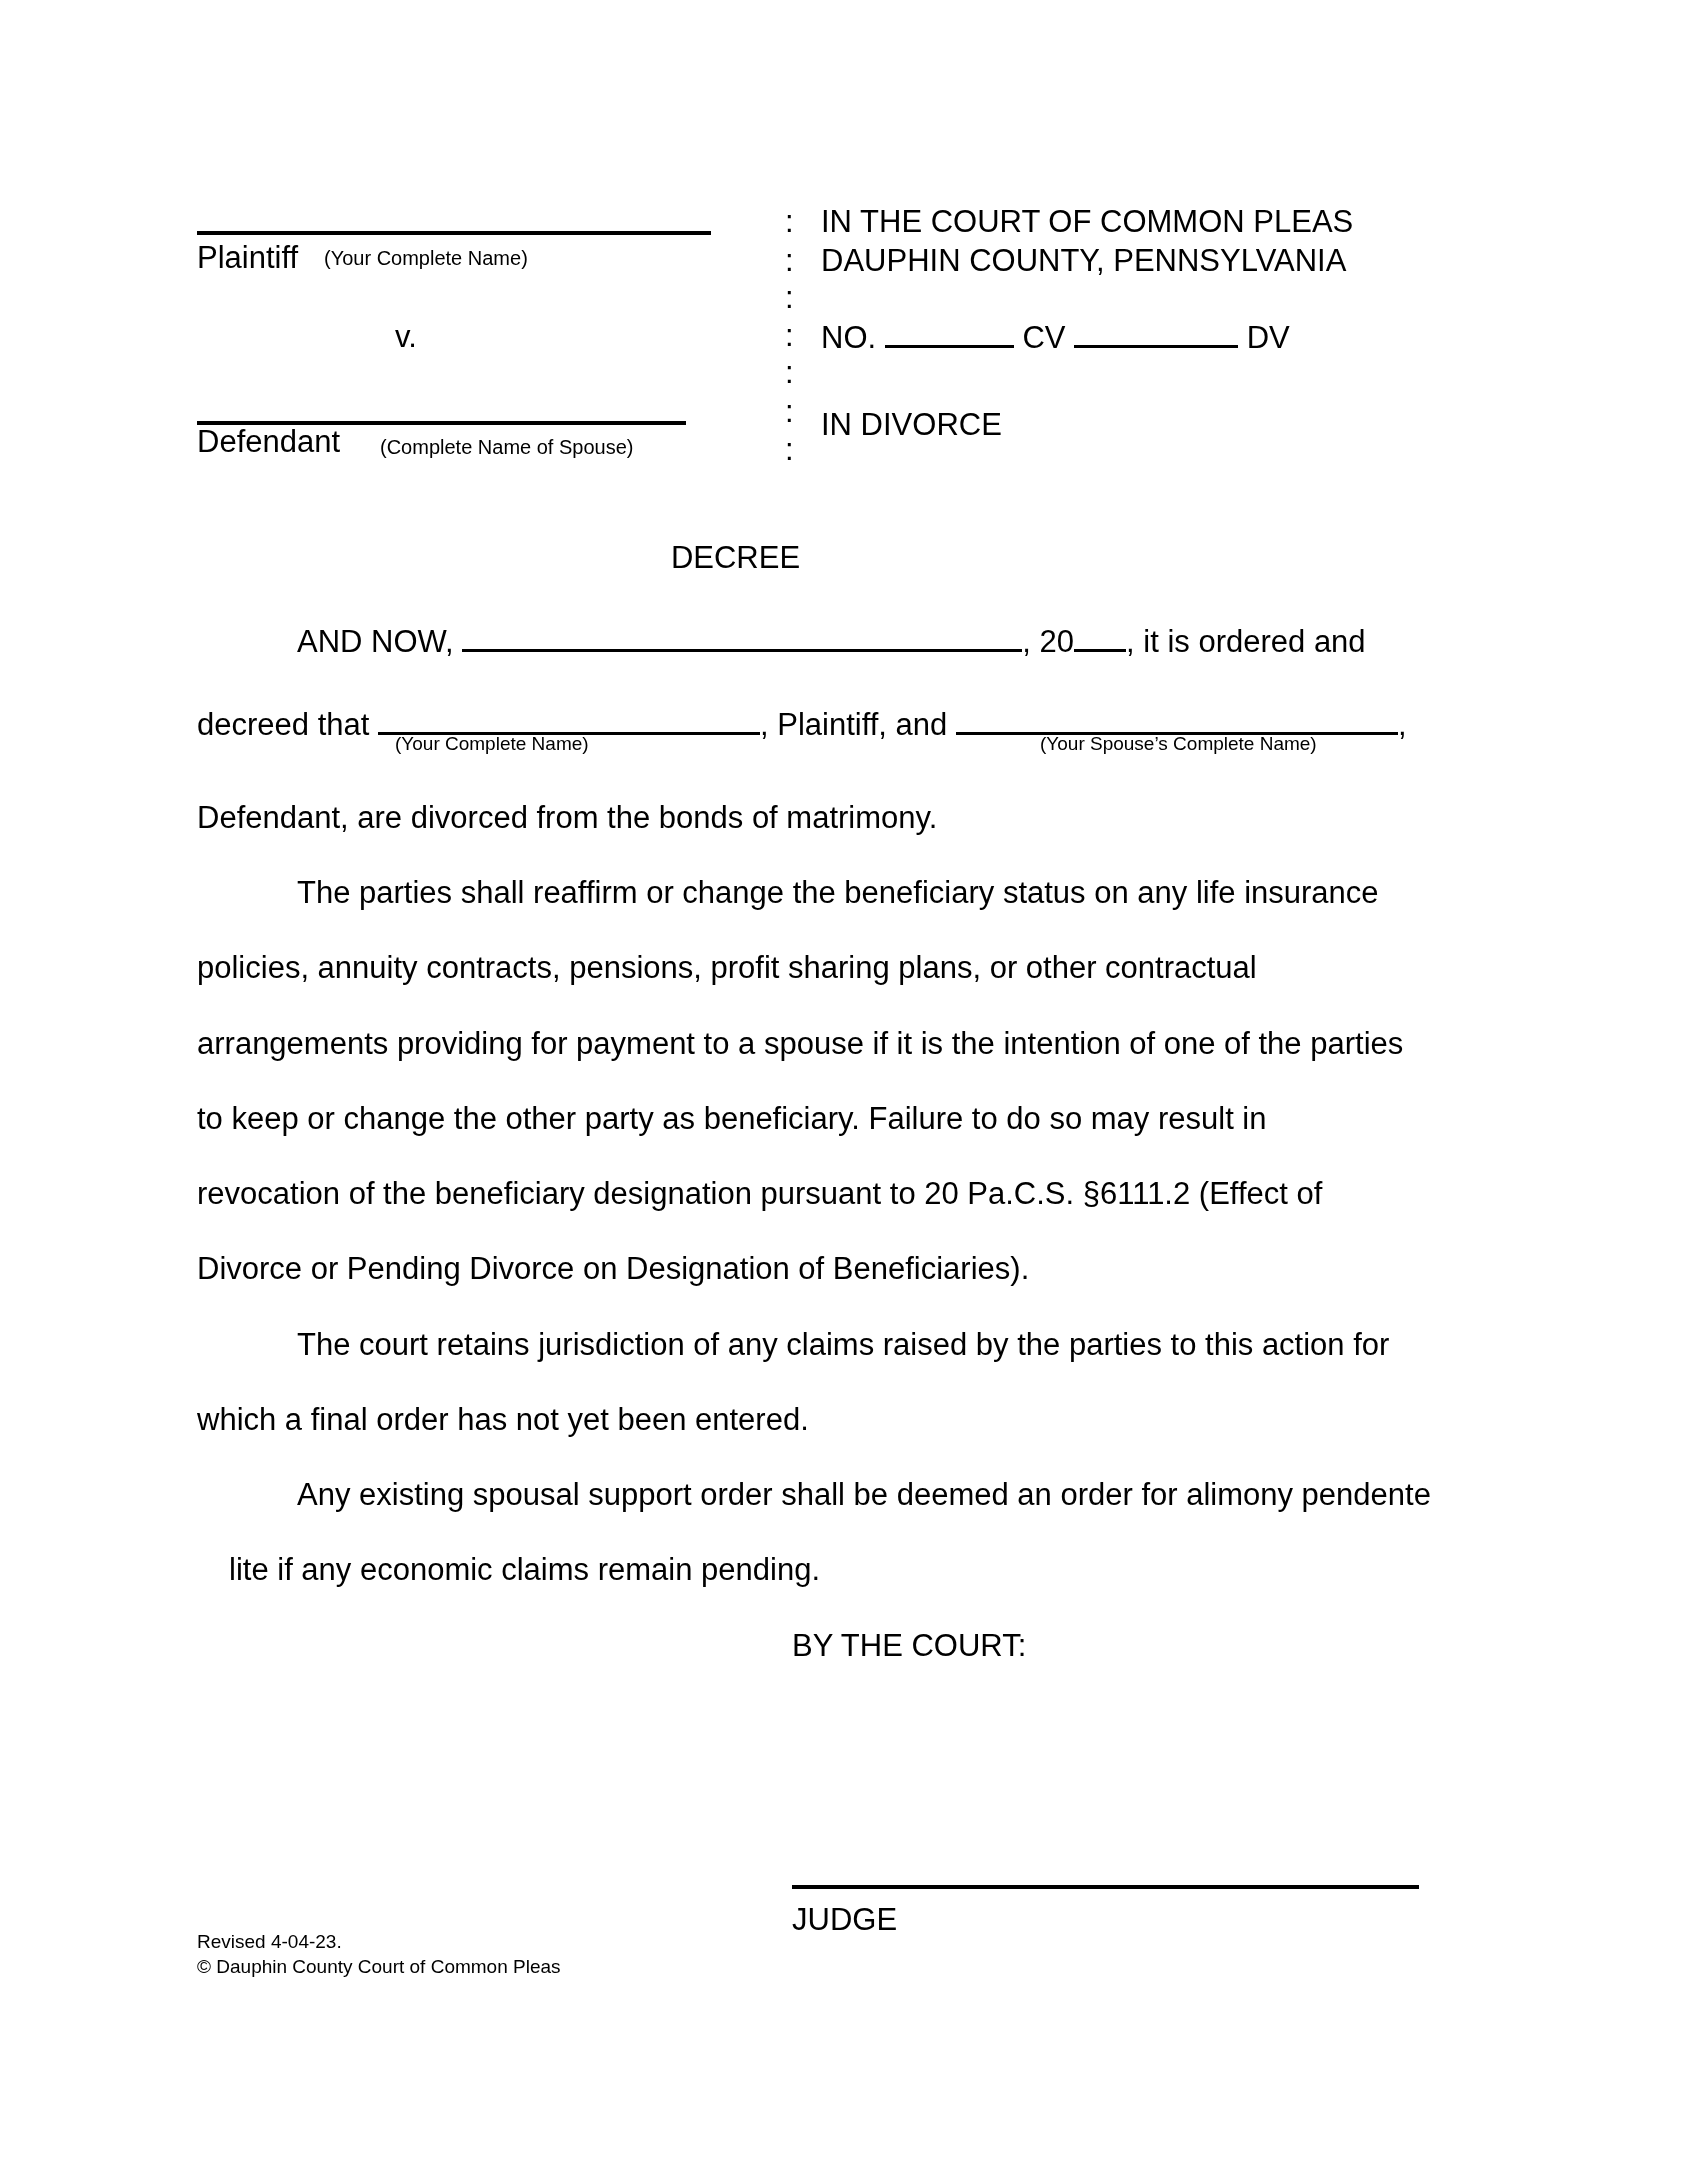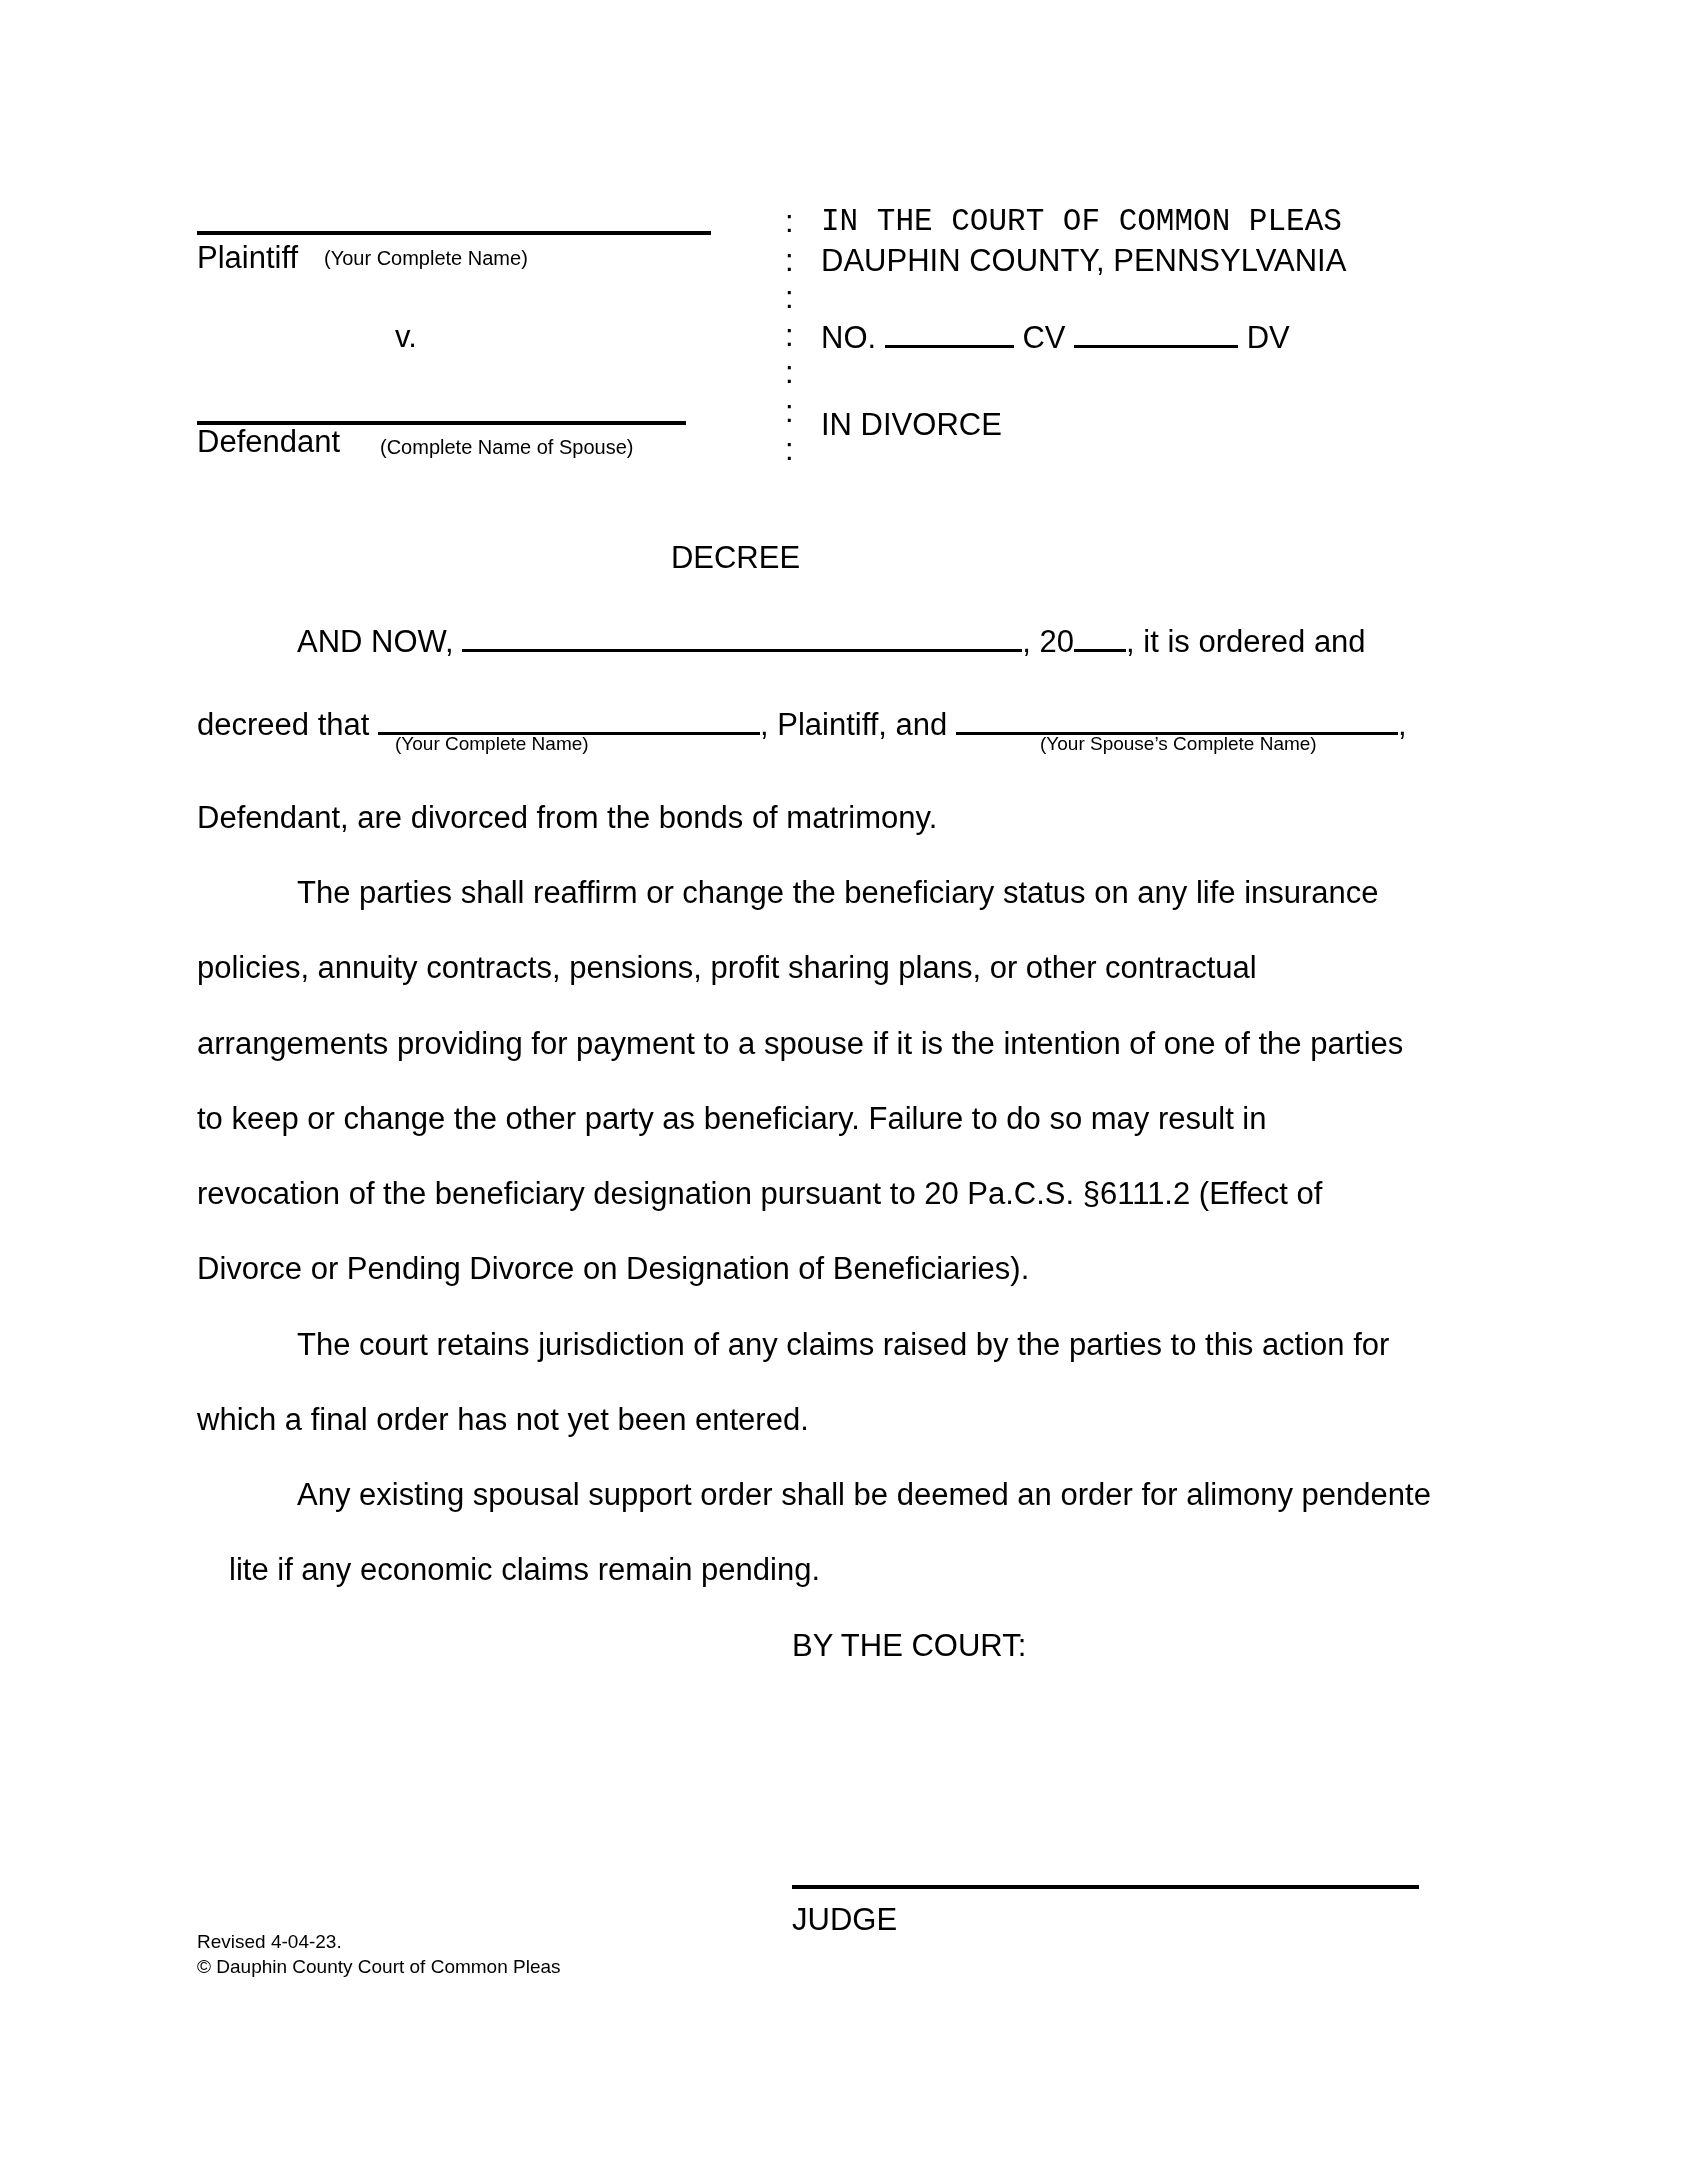--- a/index.html
+++ b/index.html
@@ -26,21 +26,21 @@
 <div>
   <div class="abs t31" style="left:785px; top:206px;">:</div>
   <div class="abs t31" style="left:785px; top:245px;">:</div>
   <div class="abs t31" style="left:785px; top:282px;">:</div>
   <div class="abs t31" style="left:785px; top:320px;">:</div>
   <div class="abs t31" style="left:785px; top:357px;">:</div>
   <div class="abs t31" style="left:785px; top:396px;">:</div>
   <div class="abs t31" style="left:785px; top:434px;">:</div>
 </div>
 
-<div class="abs t31" style="left:821px; top:206px;font-family:Liberation Mono, monospace;">IN THE COURT OF COMMON PLEAS</div>
+<div class="abs t31" style="left:821px; top:206px;">IN THE COURT OF COMMON PLEAS</div>
 <div class="abs t31" style="left:821px; top:245px;text-align:center;">DAUPHIN COUNTY, PENNSYLVANIA</div>
 <div class="abs t31" style="left:821px; top:321px;">
   <span>NO.</span>
   <span class="blank" style="width:129px;"></span>
   <span>CV</span>
   <span class="blank" style="width:164px;"></span>
   <span>DV</span>
 </div>
 <div class="abs t31" style="left:821px; top:409px;">IN DIVORCE</div>
 

